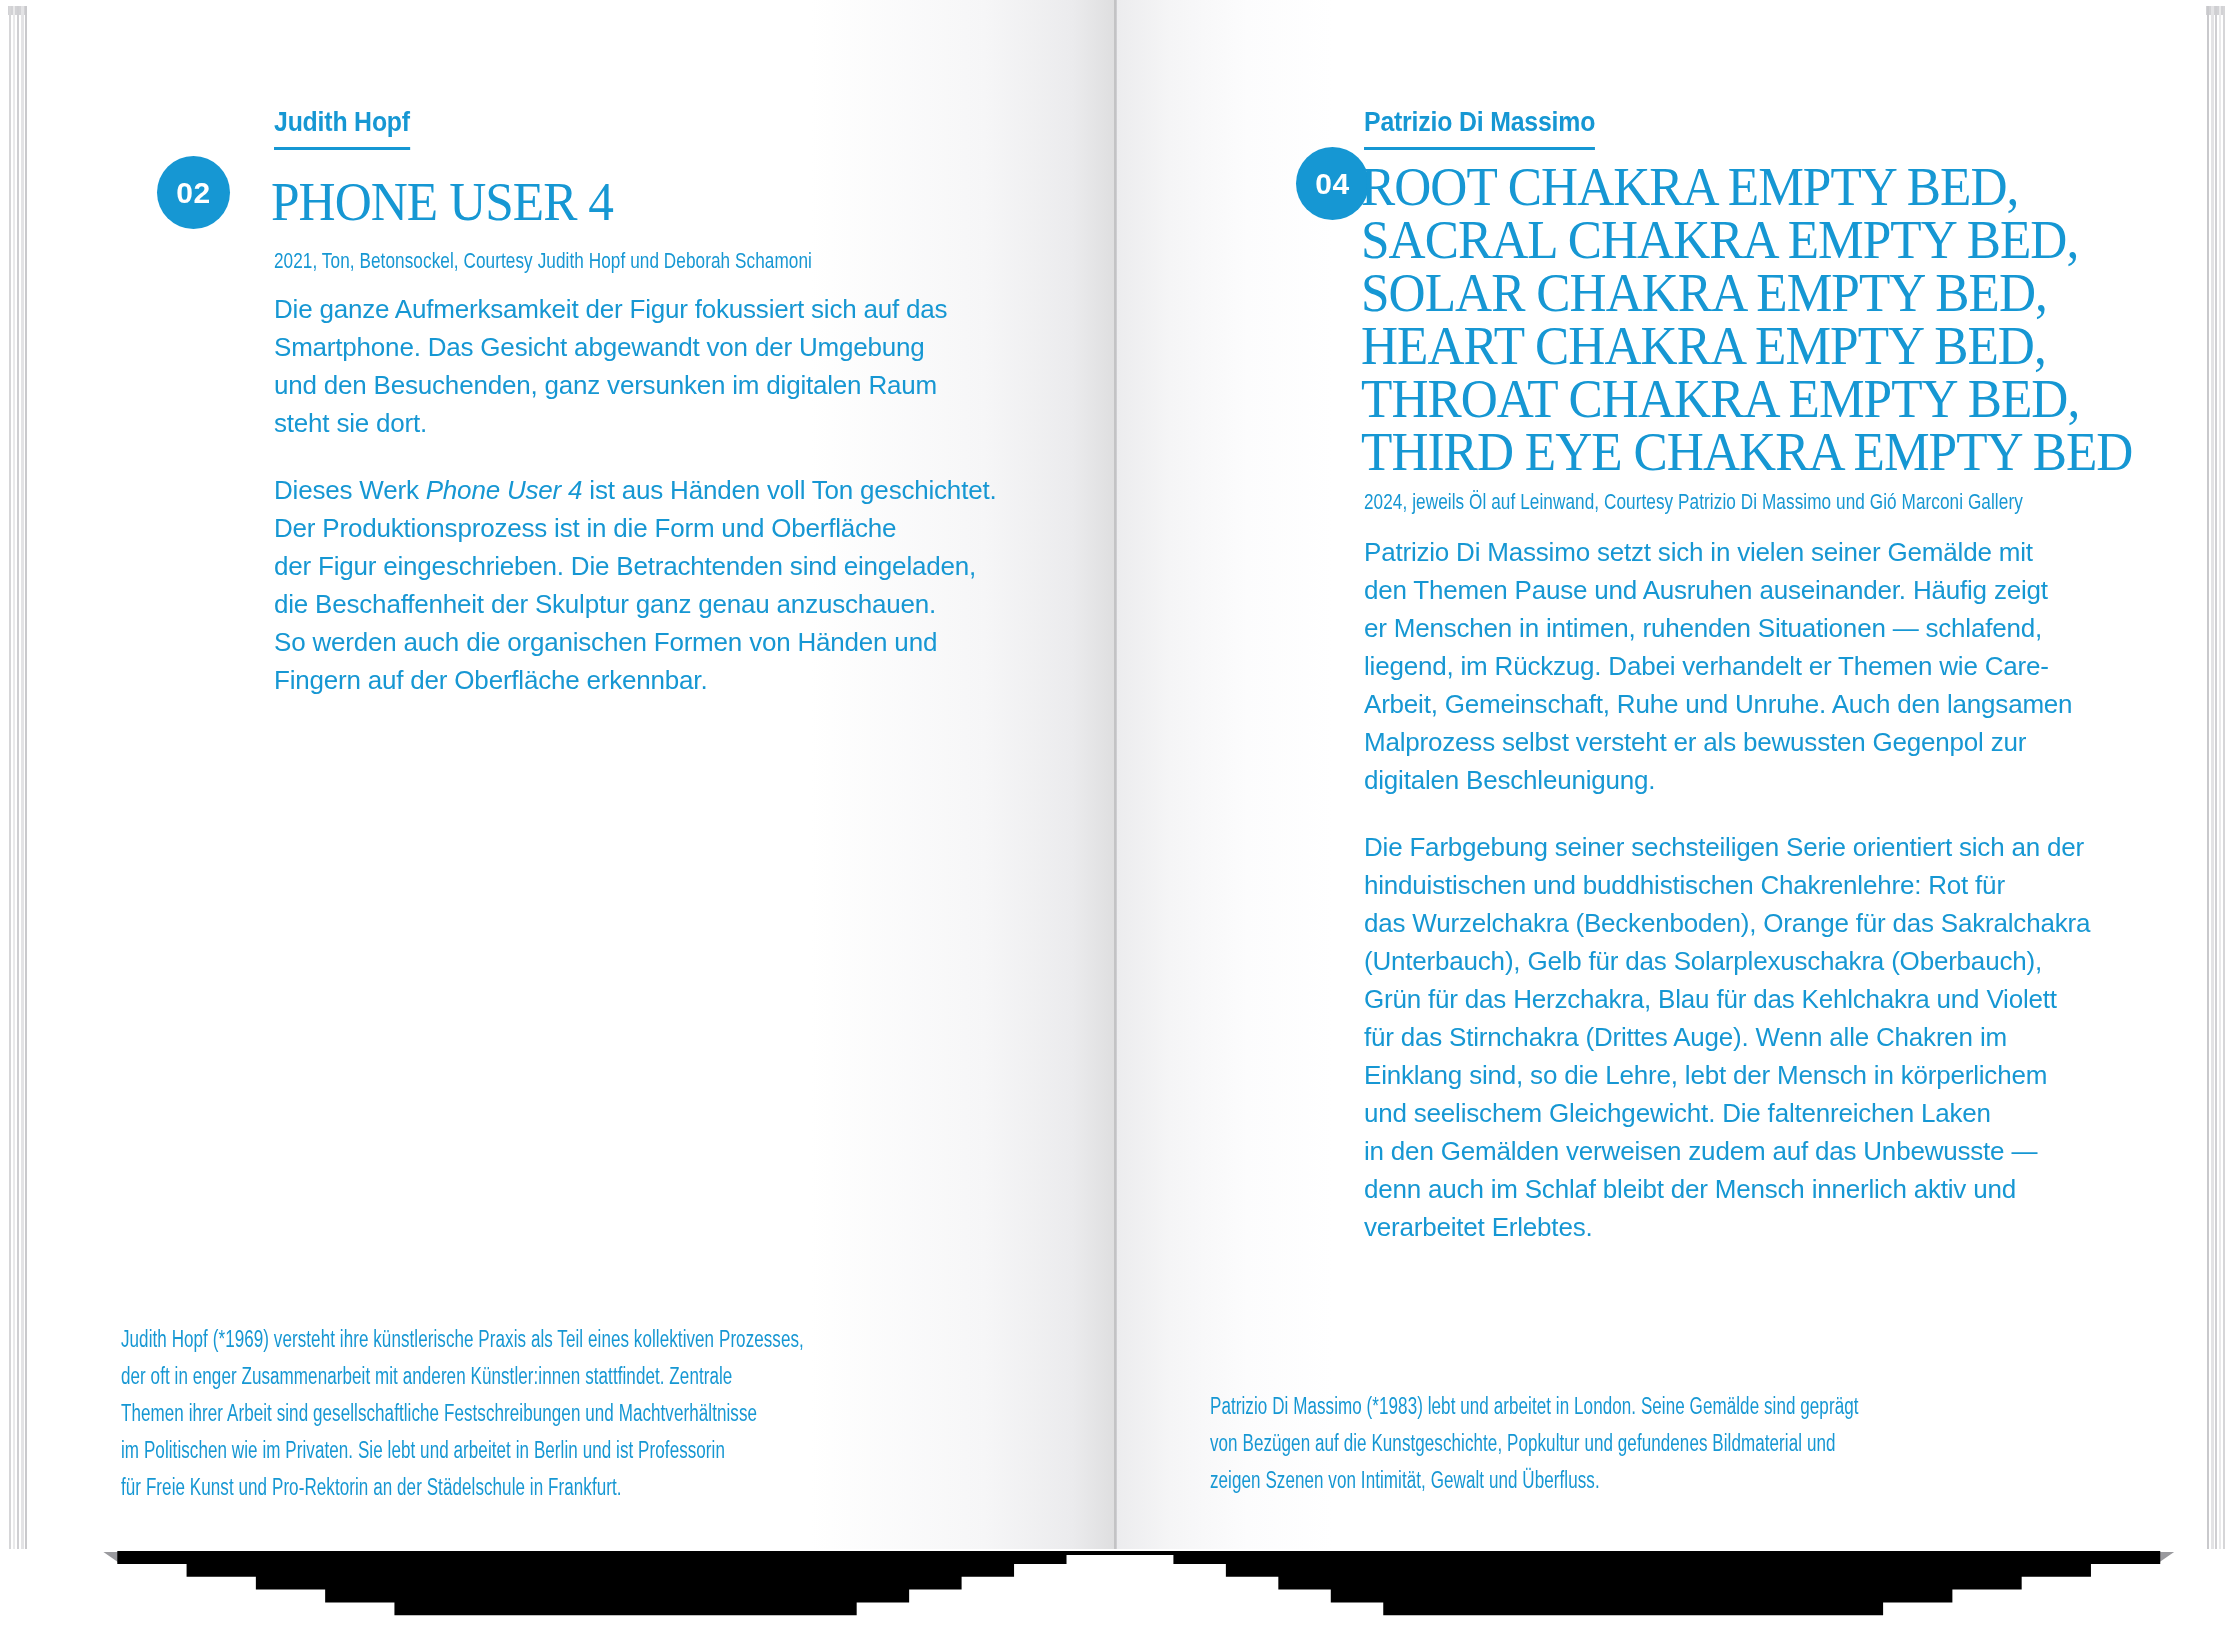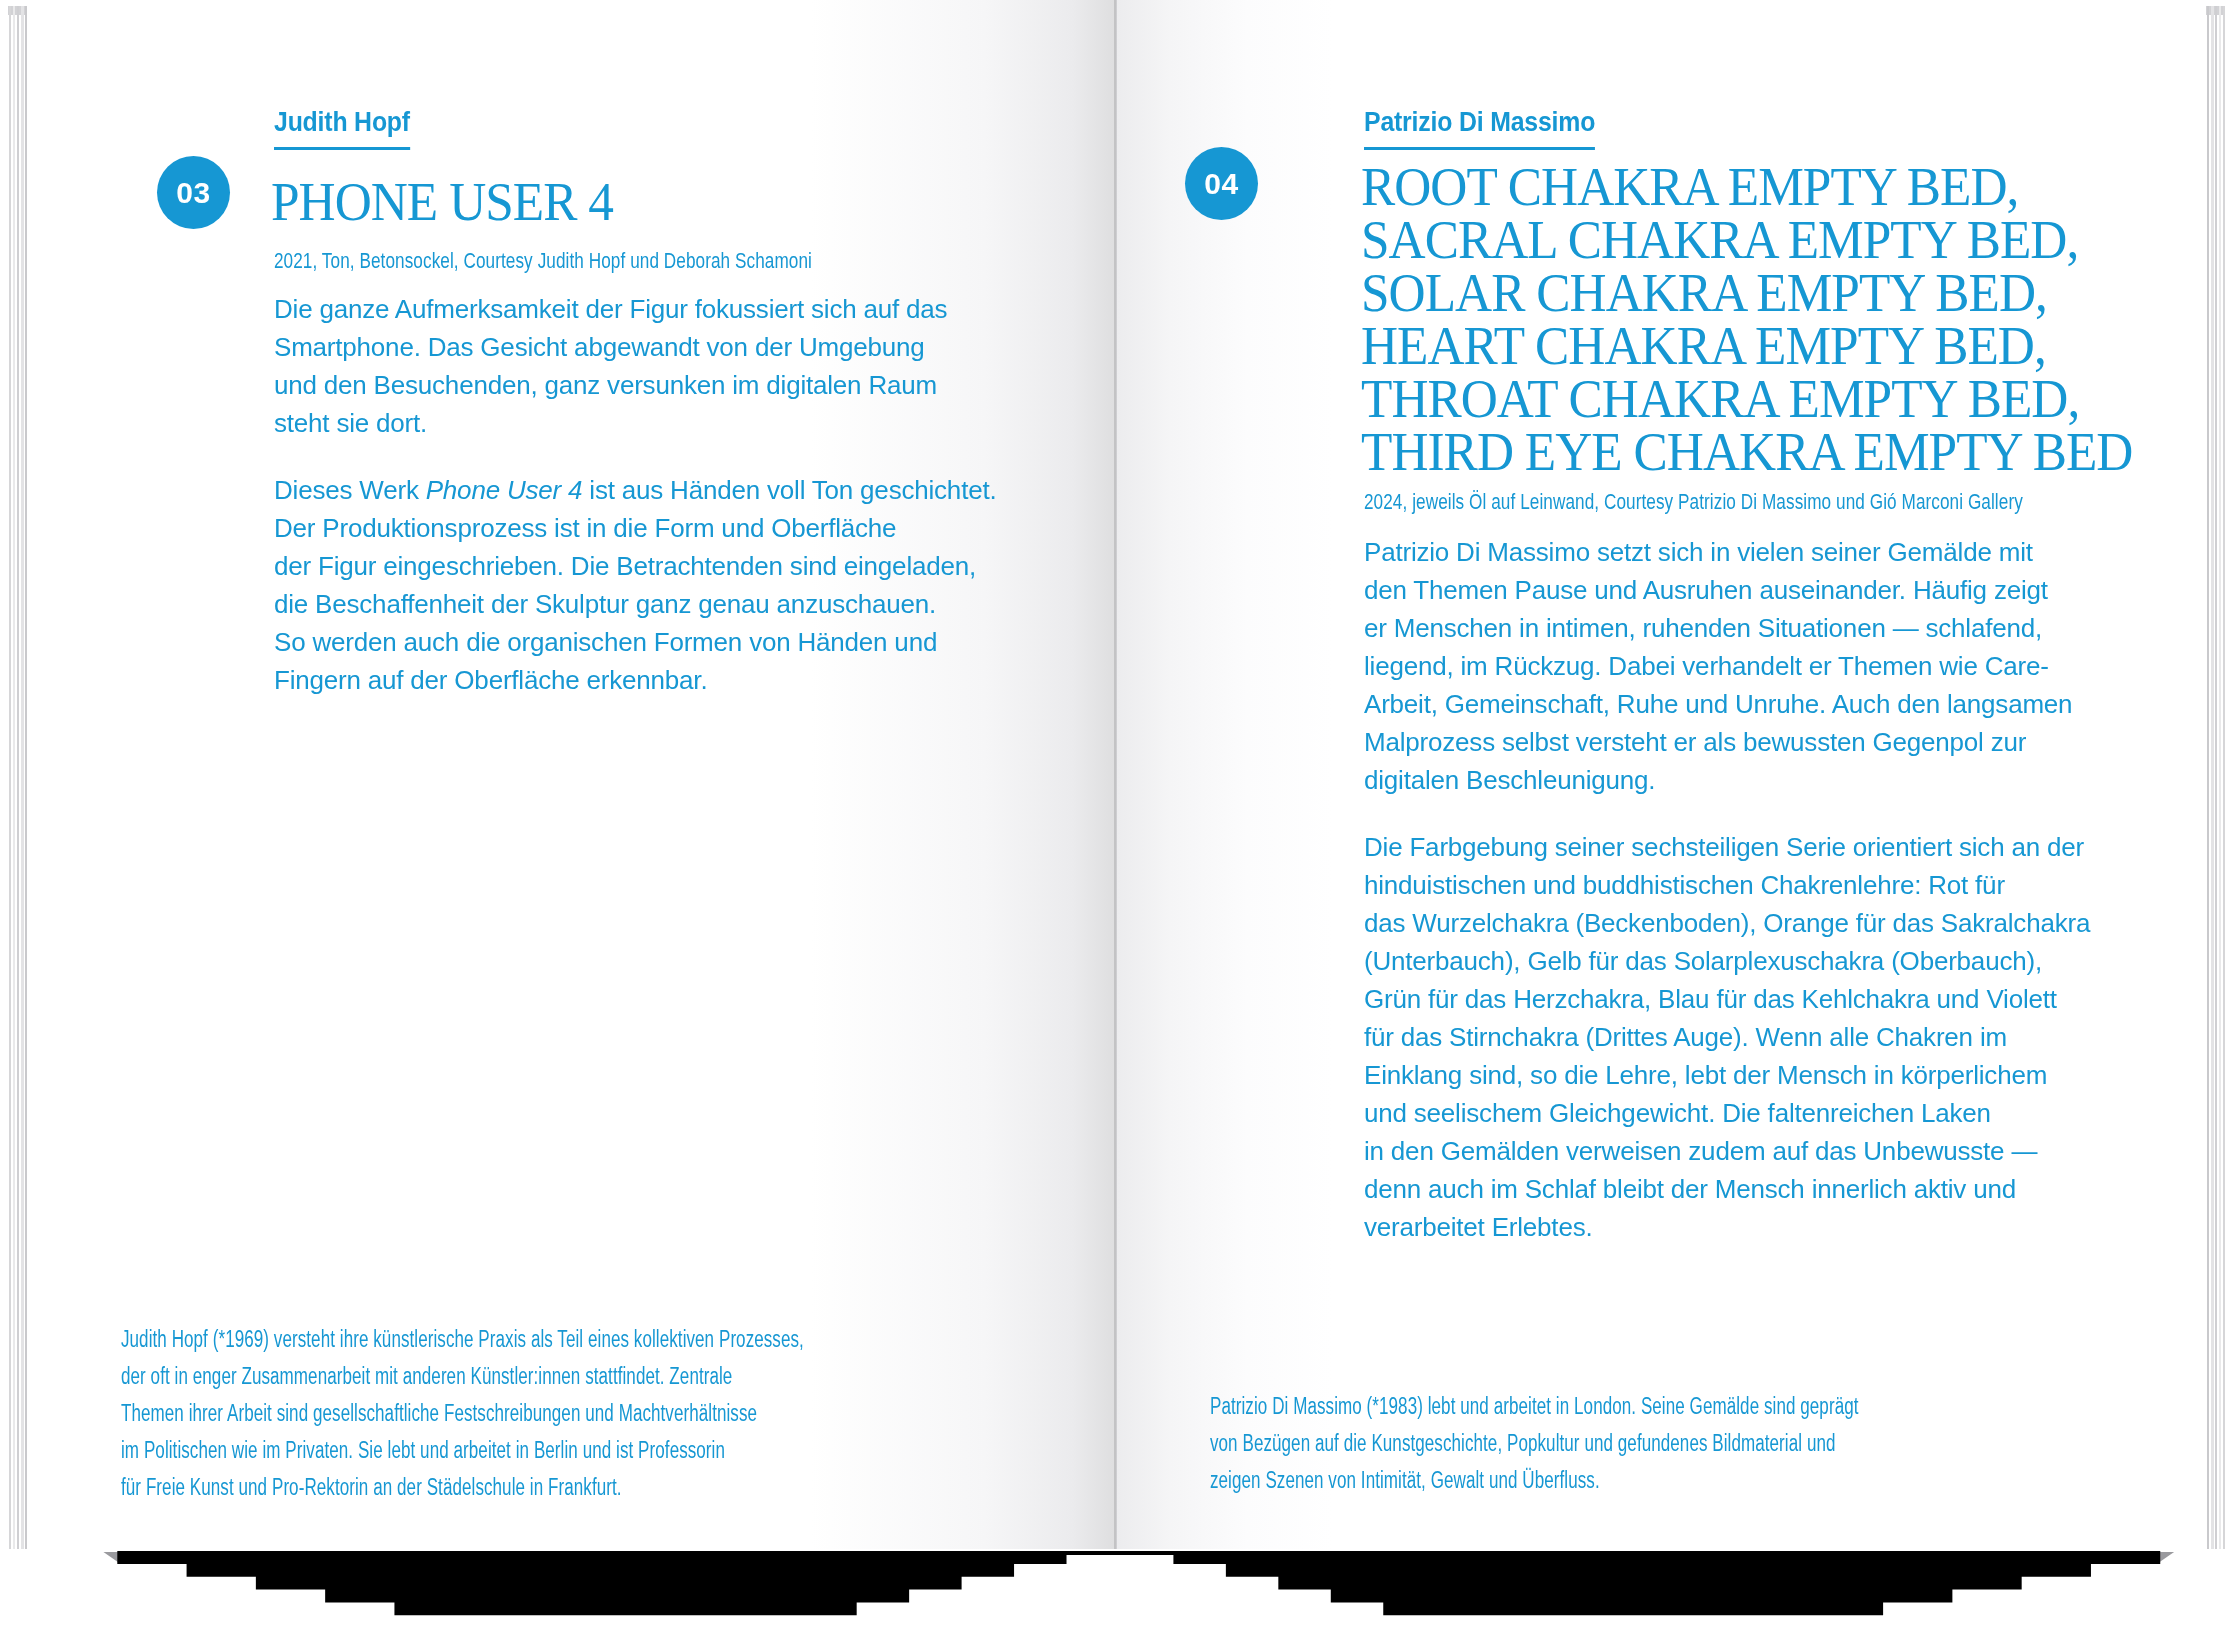--- a/index.html
+++ b/index.html
@@ -86,38 +86,38 @@
   <div class="edge-stack" style="left:2206px;width:20px;">
     <span style="left:1px;width:2px;background:#c9c9cc;"></span>
     <span style="left:5px;width:3px;background:#e3e3e5;"></span>
     <span style="left:9px;width:2px;background:#cfcfd2;"></span>
     <span style="left:13px;width:2px;background:#e9e9ea;"></span>
     <span style="left:17px;width:2px;background:#d6d6d8;"></span>
   </div>
 
   <div class="artist-name" style="left:274px;top:107px;">Judith Hopf</div>
   <div class="badge" style="left:157px;top:156px;">
-    <span>03</span>
+    <span>02</span>
   </div>
   <div class="artwork-title" style="left:271px;top:176px;">PHONE USER 4</div>
   <div class="artwork-caption" style="left:274px;top:248px;">2021, Ton, Betonsockel, Courtesy Judith Hopf und Deborah Schamoni</div>
 
   <div class="description" style="left:274px;top:290px;width:891px;">
     <p>Die ganze Aufmerksamkeit der Figur fokussiert sich auf das<br>Smartphone. Das Gesicht abgewandt von der Umgebung<br>und den Besuchenden, ganz versunken im digitalen Raum<br>steht sie dort.</p>
     <p>Dieses Werk <em>Phone User 4</em> ist aus Händen voll Ton geschichtet.<br>Der Produktionsprozess ist in die Form und Oberfläche<br>der Figur eingeschrieben. Die Betrachtenden sind eingeladen,<br>die Beschaffenheit der Skulptur ganz genau anzuschauen.<br>So werden auch die organischen Formen von Händen und<br>Fingern auf der Oberfläche erkennbar.</p>
   </div>
 
   <div class="bio" style="left:121px;top:1321px;">Judith Hopf (*1969) versteht ihre künstlerische Praxis als Teil eines kollektiven Prozesses,
 der oft in enger Zusammenarbeit mit anderen Künstler:innen stattfindet. Zentrale
 Themen ihrer Arbeit sind gesellschaftliche Festschreibungen und Machtverhältnisse
 im Politischen wie im Privaten. Sie lebt und arbeitet in Berlin und ist Professorin
 für Freie Kunst und Pro-Rektorin an der Städelschule in Frankfurt.</div>
 
   <div class="artist-name" style="left:1364px;top:107px;">Patrizio Di Massimo</div>
-  <div class="badge" style="left:1185px;top:147px;justify-content:center;">
+  <div class="badge" style="left:1296px;top:147px;justify-content:center;">
     <span>04</span>
   </div>
   <div class="artwork-title" style="left:1361px;top:161px;">ROOT CHAKRA EMPTY BED,
 SACRAL CHAKRA EMPTY BED,
 SOLAR CHAKRA EMPTY BED,
 HEART CHAKRA EMPTY BED,
 THROAT CHAKRA EMPTY BED,
 THIRD EYE CHAKRA EMPTY BED</div>
   <div class="artwork-caption" style="left:1364px;top:489px;">2024, jeweils Öl auf Leinwand, Courtesy Patrizio Di Massimo und Gió Marconi Gallery</div>
 

